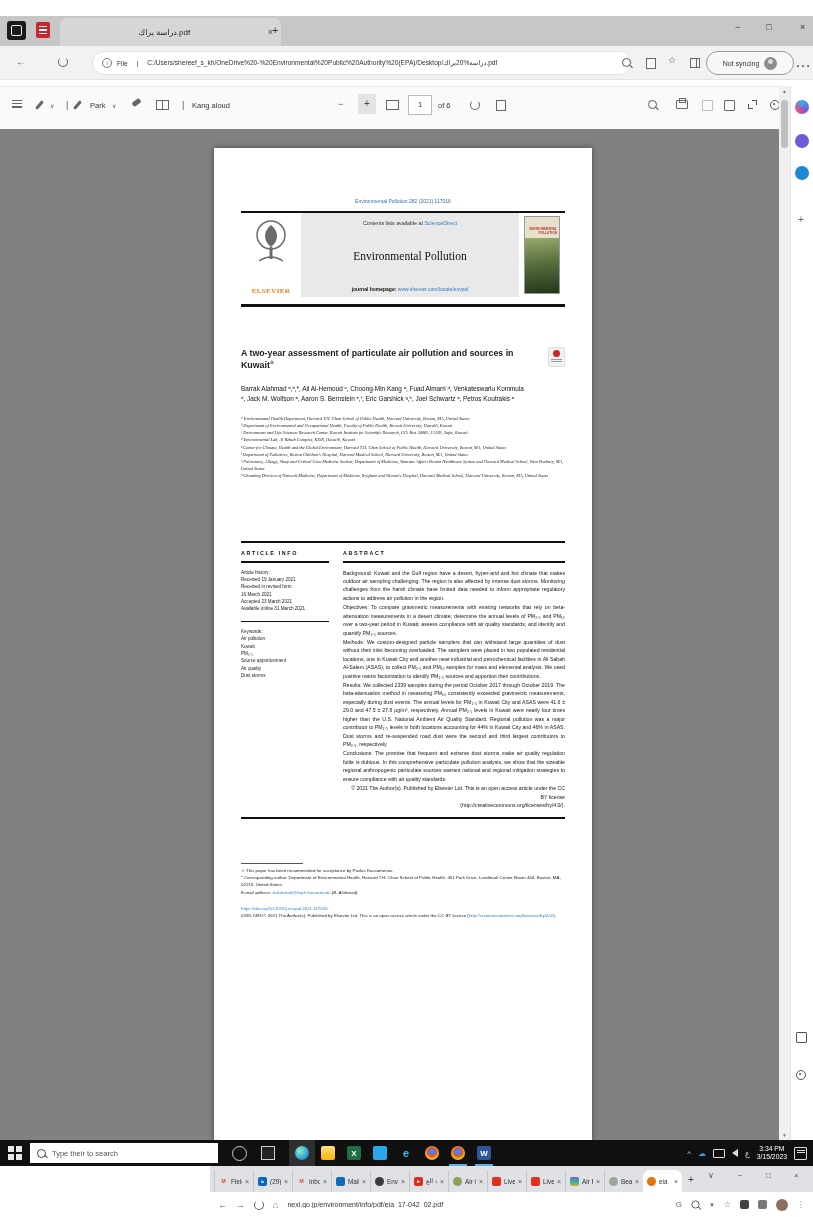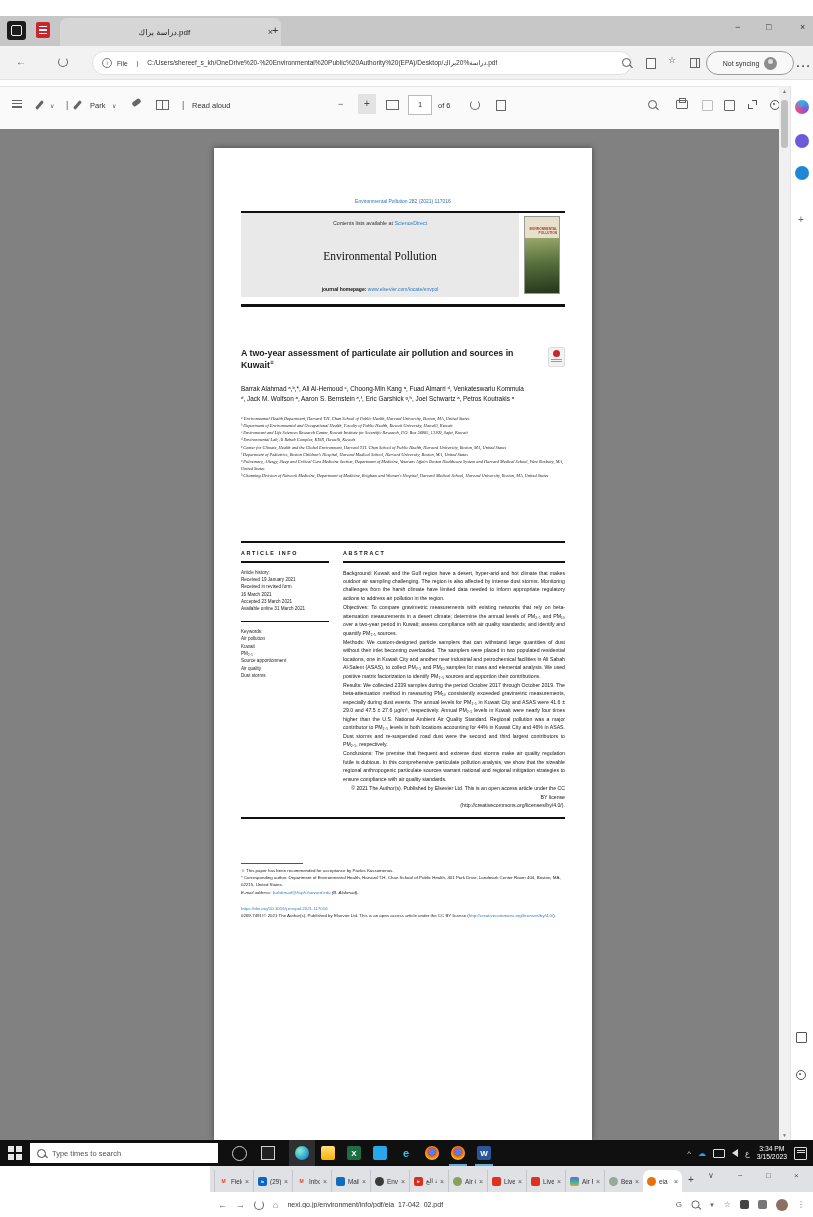--- a/index.html
+++ b/index.html
@@ -221,21 +221,21 @@
       </div>
     <span class="tbi tlabel" style="left:90px;top:14px">Park</span>
     <span class="tbi" style="left:112px;top:15px;font-size:6px">∨</span>
     <div class="tbi" style="left:132px">
         <div class="i-eraser"></div>
       </div>
     <div class="tbi" style="left:156px">
         <div class="i-2page"></div>
       </div>
     <span class="tbi sep" style="left:178px">|</span>
-    <span class="tbi tlabel" style="left:192px;top:14px">Read aloud</span>
+    <span class="tbi tlabel" style="left:192px;top:14px">Kang aloud</span>
 
     <span class="tbi" style="left:338px;top:12px">−</span>
     <div class="plusbox"><span>+</span></div>
     <div class="tbi" style="left:386px">
         <div class="i-fit"></div>
       </div>
     <div class="pagebox">1</div>
     <span class="tbi tlabel" style="left:438px;top:14px">of 6</span>
     <div class="tbi" style="left:470px">
         <div class="i-ring"></div>
@@ -282,20 +282,29 @@
       </div>
   </div>
 
   <div class="pdfarea">
     <div class="page">
 
       <div class="cite">Environmental Pollution 282 (2021) 117016</div>
 
       <div class="hrule"></div>
       <div class="jheader">
+        <div class="jlogo">
+          <svg width="40" height="58" viewBox="0 0 40 58" style="margin-top:4px">
+            <circle cx="20" cy="18" r="14" fill="none" stroke="#6a6a6a" stroke-width="1.5"></circle>
+            <path d="M20 8 C12 14 12 24 20 30 C28 24 28 14 20 8 Z" fill="#6a6a6a"></path>
+            <rect x="18.5" y="30" width="3" height="12" fill="#6a6a6a"></rect>
+            <path d="M8 44 Q20 36 32 44" stroke="#6a6a6a" stroke-width="1.5" fill="none"></path>
+          </svg>
+          <div class="elsv">ELSEVIER</div>
+        </div>
         <div class="jmid">
           <div class="contents">
             <span>Contents lists available at </span><span class="lnk">ScienceDirect</span>
           </div>
           <div class="jname">Environmental Pollution</div>
           <div class="homep">
             <span>journal homepage: </span><span class="lnk">www.elsevier.com/locate/envpol</span>
           </div>
         </div>
         <div class="jcover">
@@ -384,21 +393,21 @@
 
   <div class="taskbar">
     <div class="winlogo">
         <i></i>
         <i></i>
         <i></i>
         <i></i>
       </div>
     <div class="tsearch">
       <div class="i-mag"></div>
-      <span class="tsearchtxt">Type times to search</span>
+      <span class="tsearchtxt">Type their to search</span>
     </div>
     <div class="cortana"></div>
     <div class="taskview"></div>
     <div style="width:14px"></div>
     <div class="tapp activeapp">
         <span class="fav" style="background:radial-gradient(circle at 35% 35%,#7ee3c9 10%,#2ea3d6 60%,#1b5fa8 100%);border-radius:50%"></span>
       </div>
     <div class="tapp">
         <span class="fav" style="background:linear-gradient(#ffe082,#ffb300);border-radius:2px"></span>
       </div>

